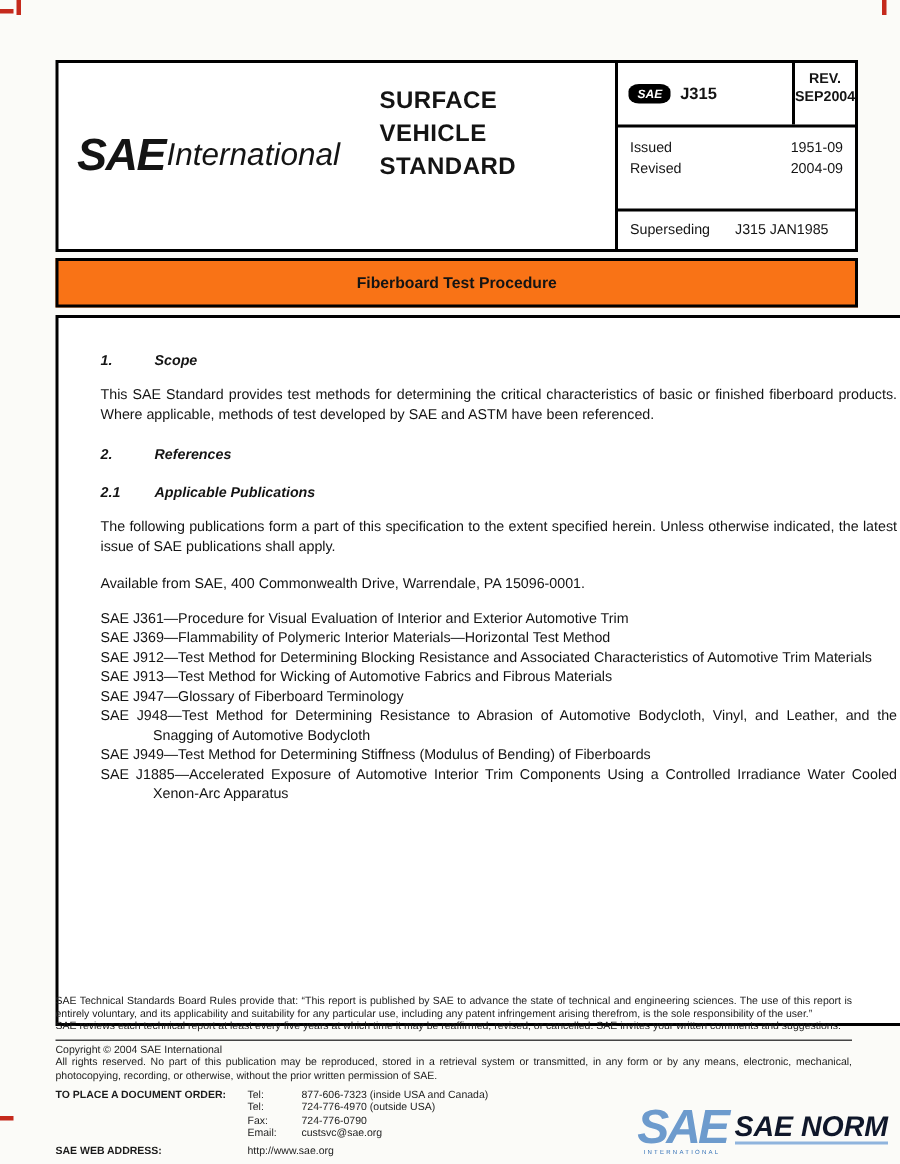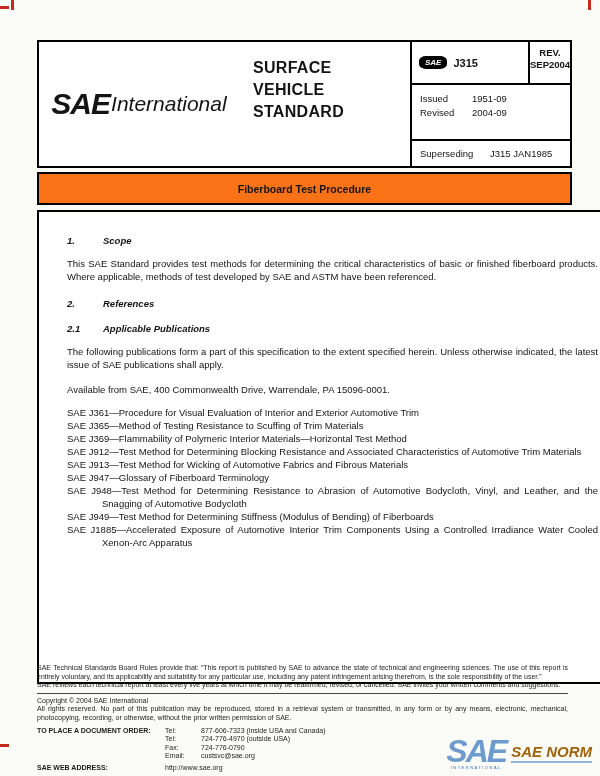--- a/index.html
+++ b/index.html
@@ -20,21 +20,21 @@
   .logo-intl{font-size:21px;font-style:italic;font-weight:400;margin-left:1px;}
   .title-cell{flex:1;padding-top:15px;padding-left:14px;}
   .title-line{font-size:16px;font-weight:bold;line-height:22px;letter-spacing:0.3px;}
   .meta-cell{width:158px;border-left:2px solid #000;display:flex;flex-direction:column;font-size:9.5px;}
   .meta-top{display:flex;height:46px;border-bottom:2px solid #000;}
   .j315-box{flex:1;border-right:2px solid #000;display:flex;align-items:center;gap:6px;padding-left:7px;}
   .sae-wing{background:#000;color:#fff;font-style:italic;font-weight:bold;font-size:8px;padding:2px 6px;border-radius:7px/5px;}
   .doc-number{font-weight:bold;font-size:11px;}
   .rev-box{width:40px;text-align:center;padding-top:5px;font-weight:bold;font-size:9.5px;line-height:12px;}
   .meta-mid{height:44px;border-bottom:2px solid #000;padding:7px 8px;}
-  .meta-row{display:flex;line-height:14px;}
+  .meta-row{display:flex;line-height:14px;justify-content:space-between;}
   .meta-label{width:52px;}
   .meta-bot{flex:1;padding:7px 8px;display:flex;}
   .meta-label-wide{width:70px;}
 
   
   .title-bar{position:absolute;left:37px;top:172px;width:531px;height:29px;border:2px solid #000;display:flex;align-items:center;justify-content:center;font-weight:bold;font-size:10.5px;background:#f97316;}
 
   
   .body-box{position:absolute;left:37px;top:210px;width:531px;height:448px;border:2px solid #000;padding:22px 26px 0 28px;font-size:9.5px;line-height:13px;background:#fff;text-align:justify;}
   .body-box p{margin:0;}
@@ -57,21 +57,21 @@
   .order-row .ol{width:36px;}
   .web{display:flex;margin-top:3px;text-align:left;}
   .web-label{width:128px;font-weight:bold;}
 
   
   .brand{position:absolute;right:8px;bottom:6px;display:flex;align-items:center;gap:5px;background:#fbfbf8;padding-left:4px;}
   .brand-left{display:flex;flex-direction:column;align-items:center;}
   .brand-sae{font-size:32px;font-weight:bold;font-style:italic;color:#6d9bcd;line-height:28px;letter-spacing:-2px;}
   .brand-caption{font-size:4px;color:#2f6eb5;letter-spacing:1.5px;}
   .brand-right{display:flex;flex-direction:column;}
-  .brand-norm{font-size:15px;font-weight:bold;font-style:italic;color:#a16207;line-height:14px;}
+  .brand-norm{font-size:19px;font-weight:bold;font-style:italic;color:#0f172a;line-height:14px;}
   .brand-bar{height:2px;background:#8fb4dd;margin-top:2px;}
 </style>
 </head>
 <body>
 
 <div class="sheet">
 
   <div class="regmark tl-v"></div>
   <div class="regmark tl-h"></div>
   <div class="regmark tr-v"></div>
@@ -125,21 +125,20 @@
 
     <p class="h mb12"><span class="h-num">2.</span><span>References</span></p>
 
     <p class="h mb10"><span class="h-num">2.1</span><span>Applicable Publications</span></p>
     <p class="mb12">The following publications form a part of this specification to the extent specified herein. Unless otherwise indicated, the latest issue of SAE publications shall apply.</p>
 
     <p class="mb10">Available from SAE, 400 Commonwealth Drive, Warrendale, PA 15096-0001.</p>
 
     <div>
       <div class="pub">SAE J361—Procedure for Visual Evaluation of Interior and Exterior Automotive Trim</div>
-      <div class="pub">SAE J365—Method of Testing Resistance to Scuffing of Trim Materials</div>
       <div class="pub">SAE J369—Flammability of Polymeric Interior Materials—Horizontal Test Method</div>
       <div class="pub">SAE J912—Test Method for Determining Blocking Resistance and Associated Characteristics of Automotive Trim Materials</div>
       <div class="pub">SAE J913—Test Method for Wicking of Automotive Fabrics and Fibrous Materials</div>
       <div class="pub">SAE J947—Glossary of Fiberboard Terminology</div>
       <div class="pub">SAE J948—Test Method for Determining Resistance to Abrasion of Automotive Bodycloth, Vinyl, and Leather, and the Snagging of Automotive Bodycloth</div>
       <div class="pub">SAE J949—Test Method for Determining Stiffness (Modulus of Bending) of Fiberboards</div>
       <div class="pub">SAE J1885—Accelerated Exposure of Automotive Interior Trim Components Using a Controlled Irradiance Water Cooled Xenon-Arc Apparatus</div>
     </div>
   </div>
 

